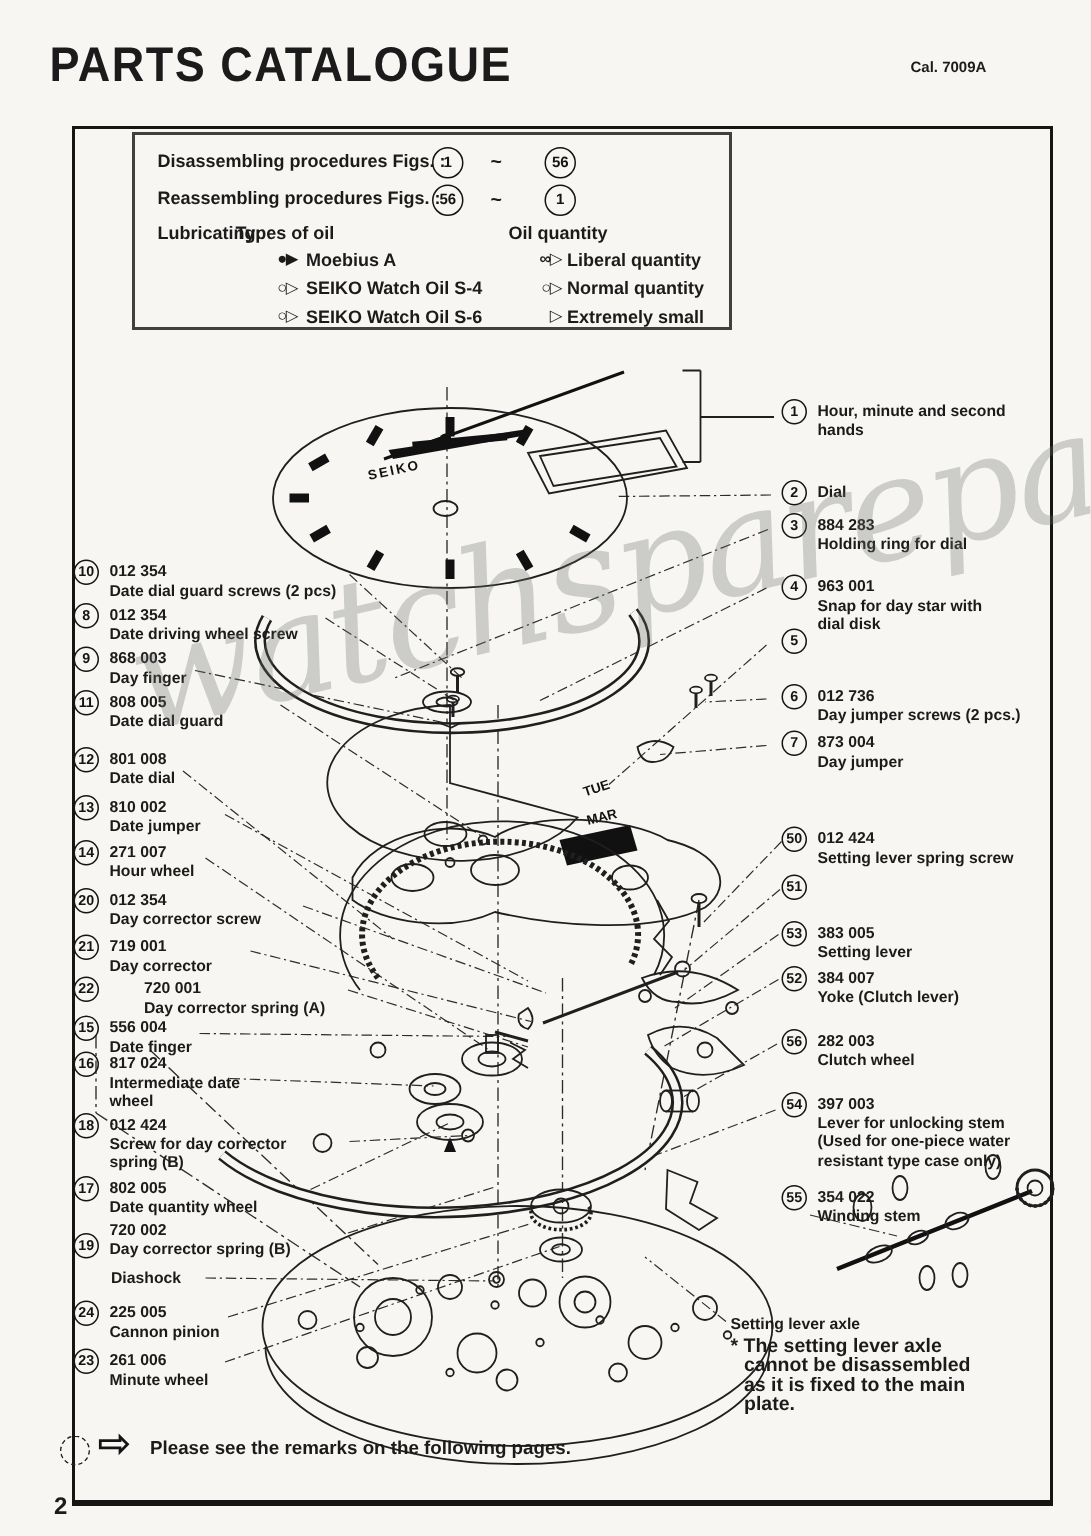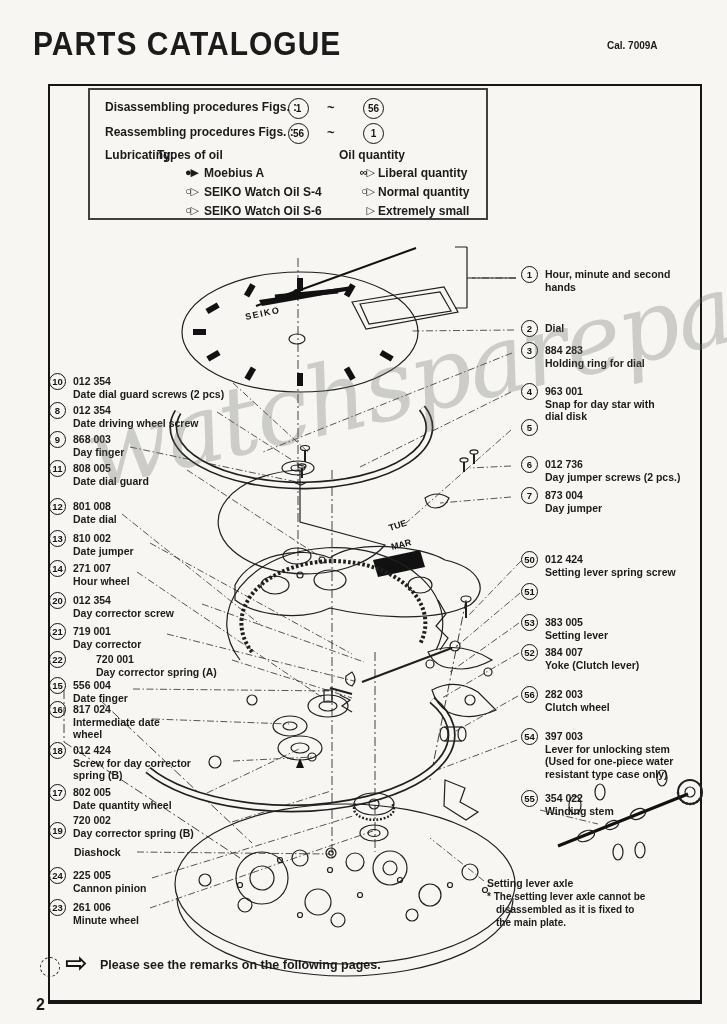--- a/index.html
+++ b/index.html
@@ -22,21 +22,21 @@
   .lub-b{position:absolute;left:67px;font-size:12px;font-weight:700;}
   .lub-c{position:absolute;left:249px;font-size:12px;font-weight:700;}
   .oil-sym{position:absolute;width:44px;text-align:right;font-size:11px;font-weight:700;letter-spacing:-1px;}
   .oil-name{position:absolute;font-size:12px;font-weight:700;white-space:nowrap;}
   .part{position:absolute;display:flex;gap:7px;align-items:flex-start;z-index:4;}
   .part .badge{width:17px;height:17px;font-size:9.5px;flex:0 0 auto;margin-top:-2px;}
   .ptxt{display:flex;flex-direction:column;}
   .pcode,.pname{font-size:10.5px;font-weight:700;line-height:12.5px;}
   .note{position:absolute;left:487px;top:877px;width:160px;z-index:4;}
   .note-title{font-size:10.5px;font-weight:700;line-height:13px;}
-  .note-body{font-size:10px;font-weight:700;line-height:13px;padding-left:9px;text-indent:-9px;width:152px;}
+  .note-body{font-size:13px;font-weight:700;line-height:13px;padding-left:9px;text-indent:-9px;width:152px;}
   .footer{position:absolute;left:40px;top:948px;height:34px;z-index:4;}
   .f-icon{position:absolute;left:0;top:9px;width:18px;height:18px;border:1.6px dashed #222;border-radius:50%;}
   .f-arrow{position:absolute;left:25px;top:-1px;font-size:27px;font-weight:700;color:#141414;}
   .f-text{position:absolute;left:60px;top:10px;font-size:12.5px;font-weight:700;white-space:nowrap;}
   .pageno{position:absolute;left:36px;top:996px;font-size:16px;font-weight:700;}
   .watermark{position:absolute;left:88px;top:400px;width:760px;font-family:"DejaVu Serif",serif;
              font-style:italic;font-size:96px;color:rgba(105,105,105,0.30);letter-spacing:-2px;
              transform:rotate(-13deg);transform-origin:left center;z-index:6;pointer-events:none;white-space:nowrap;}
   svg{position:absolute;z-index:1;}
   .ln{stroke:#2c2c2c;stroke-width:.8;fill:none;stroke-dasharray:7 2.5 1.5 2.5;}

